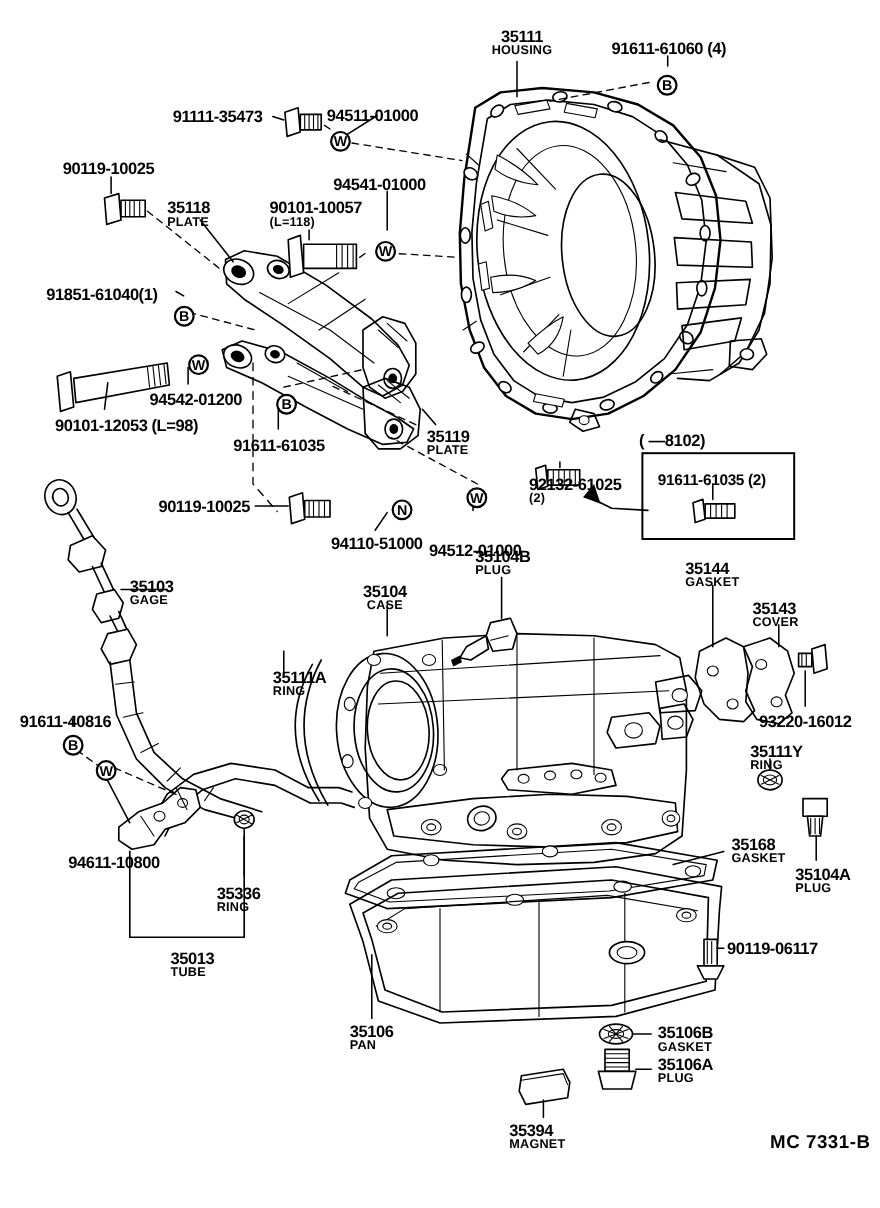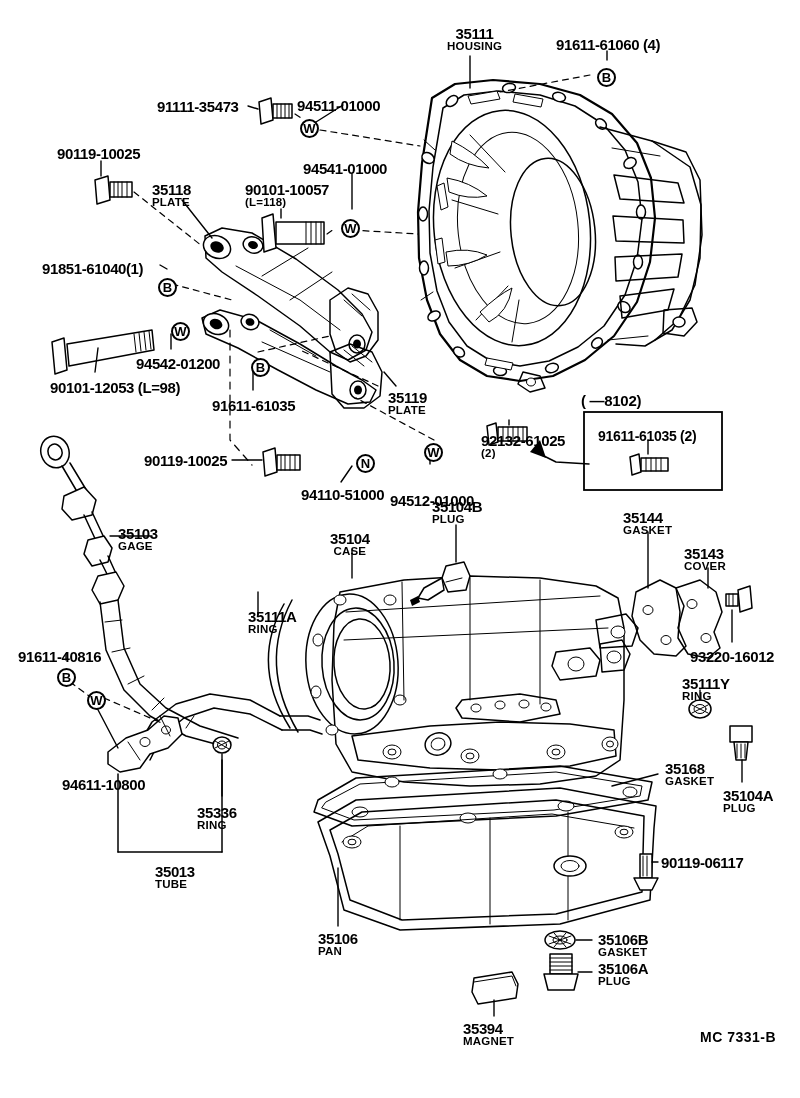--- a/index.html
+++ b/index.html
@@ -46,21 +46,21 @@
     font-family:"Liberation Sans", sans-serif;
     font-weight:bold;font-size:13px;
     display:flex;align-items:center;justify-content:center;
     box-sizing:border-box;
     line-height:1;
   }
 
   .code{
     position:absolute;
     font-family:"Liberation Sans", sans-serif;
-    font-weight:bold;font-size:14px;letter-spacing:0.5px;
+    font-weight:bold;font-size:17px;letter-spacing:0.5px;
   }
   .insetlabel{
     position:absolute;
     font-family:"Liberation Sans", sans-serif;
     font-weight:bold;font-size:15px;letter-spacing:-0.3px;
     white-space:nowrap;
   }
 </style>
 </head>
 <body>

